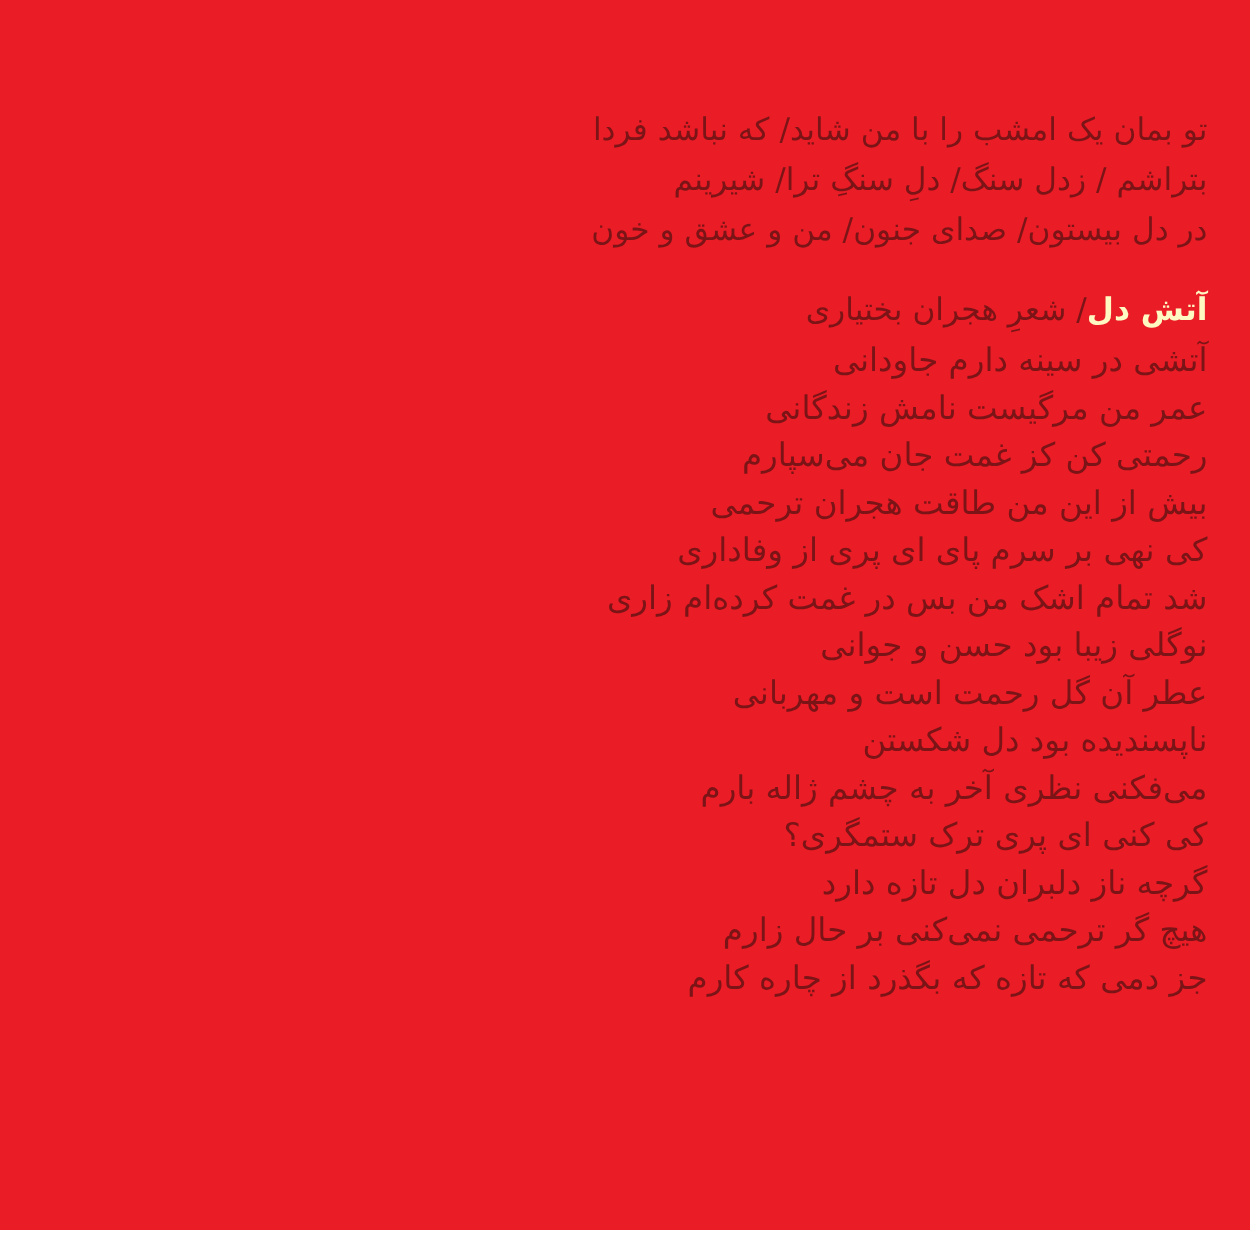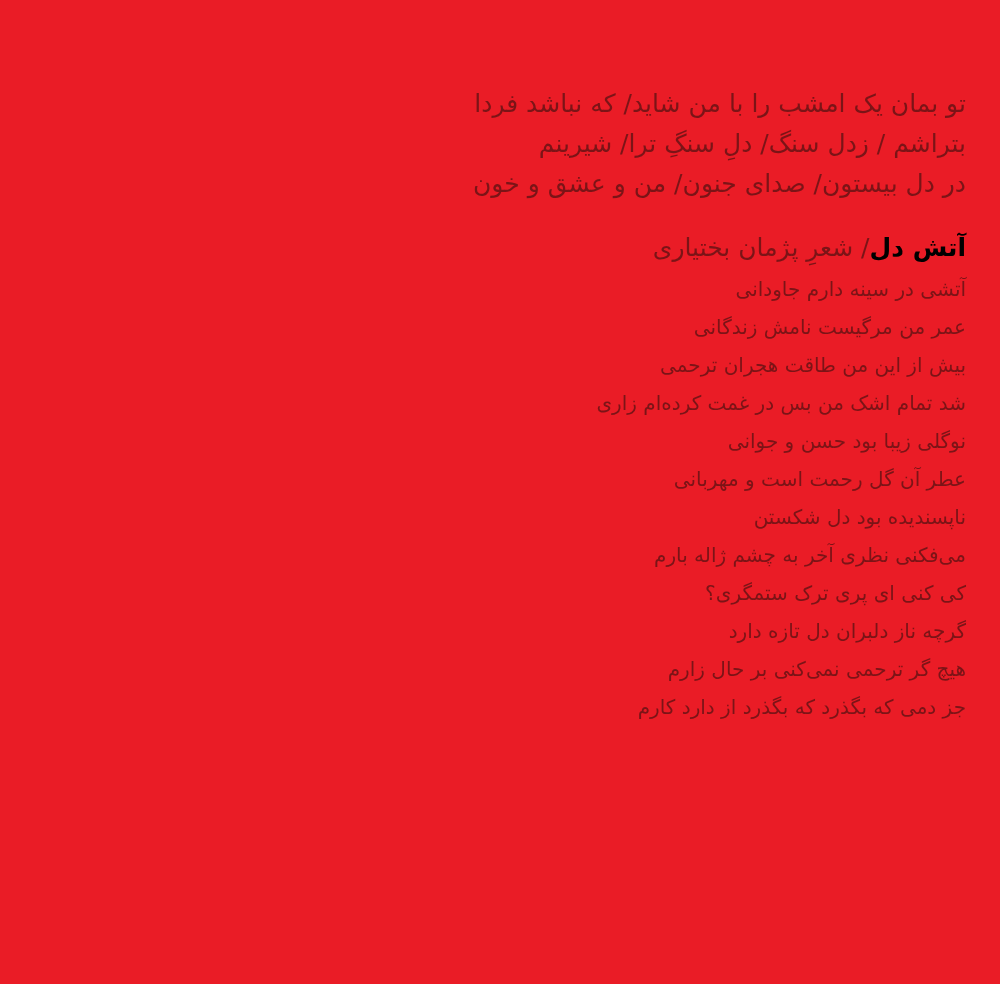--- a/index.html
+++ b/index.html
@@ -27,60 +27,62 @@
     line-height: 40px;
     white-space: nowrap;
   }
   .title-line {
     margin-top: 24px;
     font-size: 25px;
     line-height: 40px;
     white-space: nowrap;
   }
   .title-highlight {
-    color: #000000;
+    color: #fef9c3;
     font-weight: bold;
   }
   .title-rest {
     color: #7B1417;
   }
   .poem-body {
     margin-top: 2px;
   }
   .poem-body .line {
-    font-size: 20px;
+    font-size: 26px;
     line-height: 38px;
     white-space: nowrap;
   }
 </style>
 </head>
 <body>
 
 <div class="page">
   <div class="text-block">
 
     <div class="intro-verse">
       <div class="line">تو بمان یک امشب را با من شاید/ که نباشد فردا</div>
       <div class="line">بتراشم / زدل سنگ/ دلِ سنگِ ترا/ شیرینم</div>
       <div class="line">در دل بیستون/ صدای جنون/ من و عشق و خون</div>
     </div>
 
     <div class="title-line">
-      <span class="title-highlight">آتش دل</span><span class="title-rest">/ شعرِ پژمان بختیاری</span>
+      <span class="title-highlight">آتش دل</span><span class="title-rest">/ شعرِ هجران بختیاری</span>
     </div>
 
     <div class="poem-body">
       <div class="line">آتشی در سینه دارم جاودانی</div>
       <div class="line">عمر من مرگیست نامش زندگانی</div>
+      <div class="line">رحمتی کن کز غمت جان می‌سپارم</div>
       <div class="line">بیش از این من طاقت هجران ترحمی</div>
+      <div class="line">کی نهی بر سرم پای ای پری از وفاداری</div>
       <div class="line">شد تمام اشک من بس در غمت کرده‌ام زاری</div>
       <div class="line">نوگلی زیبا بود حسن و جوانی</div>
       <div class="line">عطر آن گل رحمت است و مهربانی</div>
       <div class="line">ناپسندیده بود دل شکستن</div>
       <div class="line">می‌فکنی نظری آخر به چشم ژاله بارم</div>
       <div class="line">کی کنی ای پری ترک ستمگری؟</div>
       <div class="line">گرچه ناز دلبران دل تازه دارد</div>
       <div class="line">هیچ گر ترحمی نمی‌کنی بر حال زارم</div>
-      <div class="line">جز دمی که بگذرد که بگذرد از دارد کارم</div>
+      <div class="line">جز دمی که تازه که بگذرد از چاره کارم</div>
     </div>
 
   </div>
 </div>
 
 </body></html>

